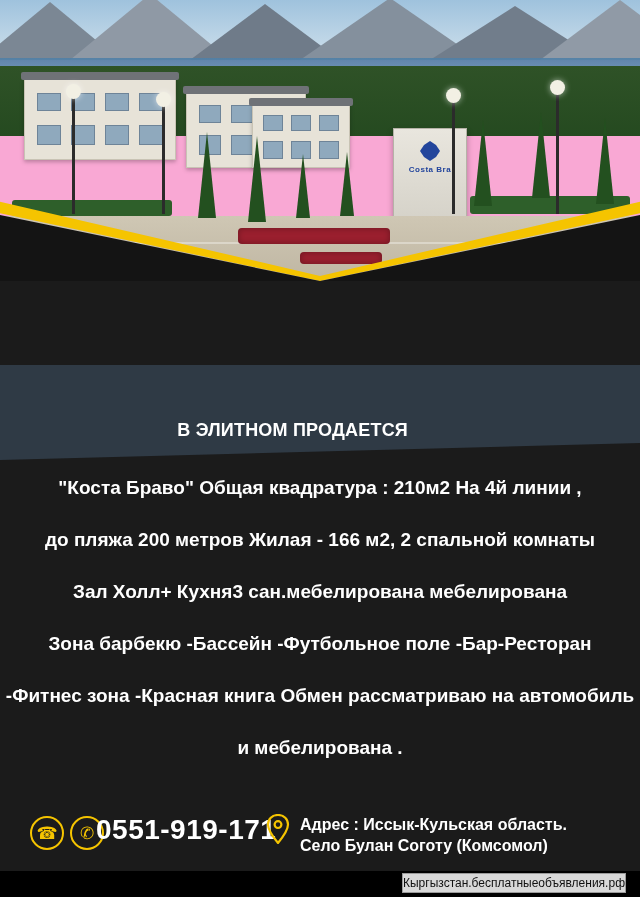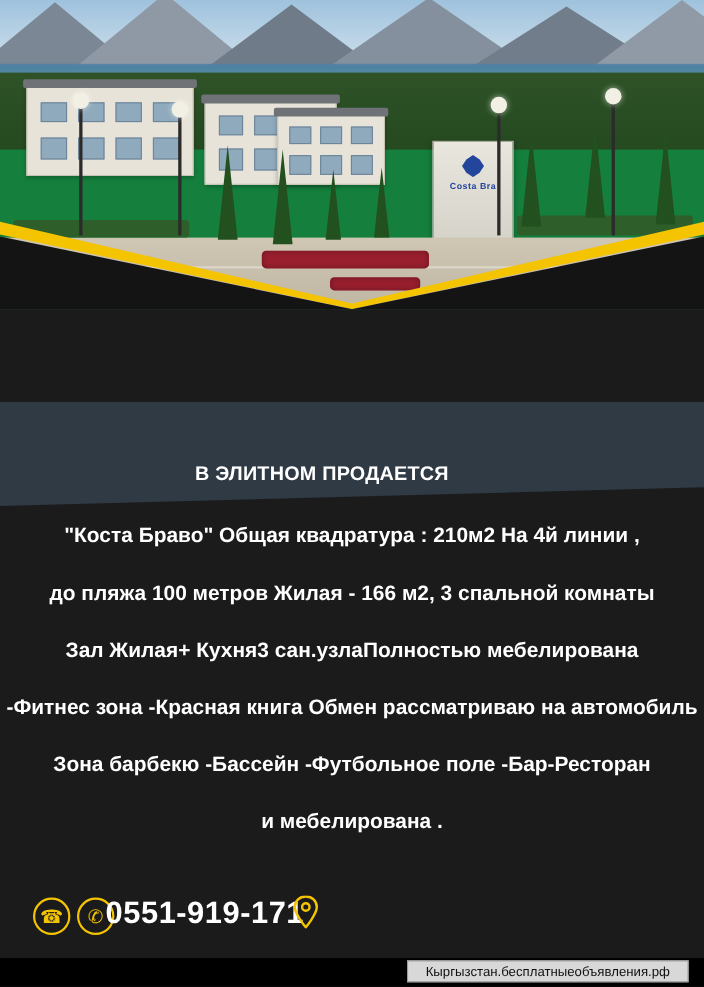--- a/index.html
+++ b/index.html
@@ -21,21 +21,21 @@
     overflow: hidden;
   }
 
   
   .photo {
     position: absolute;
     left: 0; top: 0;
     width: 640px;
     height: 281px;
     overflow: hidden;
-    background: #15803d;
+    background: #f9a8d4;
   }
   
   .sky {
     position: absolute; left:0; top:0; width:640px; height:60px;
     background: linear-gradient(#9fc2dd, #cfe0ec);
   }
   
   .mountains {
     position: absolute; left:0; top:0; width:640px; height:74px;
   }
@@ -191,21 +191,21 @@
   }
 
   
   .footer {
     position:absolute; left:0; bottom:0; width:640px; height:26px;
     background:#000;
   }
   .footer-badge {
     position:absolute; right:14px; bottom:4px;
     background:#d8d8d8; color:#111;
-    font-size:12px; padding:2px 16px;
+    font-size:12px; padding:2px 0;
     border:1px solid #9a9a9a;
   }
 </style>
 </head>
 <body>
 
 <div class="poster">
 
   <div class="photo">
     <div class="sky"></div>
@@ -285,40 +285,44 @@
 
     <div class="chev-yellow"></div>
     <div class="chev-dark"></div>
   </div>
 
   <div class="headband"></div>
   <div class="head-line2">В ЭЛИТНОМ ПРОДАЕТСЯ</div>
 
   <div class="body-text">
     <div class="line">"Коста Браво" Общая квадратура : 210м2 На 4й линии ,</div>
-    <div class="line">до пляжа  100 метров Жилая - 166 м2, 3 спальной комнаты</div>
-    <div class="line">Зал Жилая+ Кухня3 сан.узлаПолностью мебелирована</div>
+    <div class="line">до пляжа  200 метров Жилая - 166 м2, 2 спальной комнаты</div>
+    <div class="line">Зал Холл+ Кухня3 сан.мебелирована мебелирована</div>
+    <div class="line">Зона барбекю -Бассейн -Футбольное поле -Бар-Ресторан</div>
     <div class="line">-Фитнес зона -Красная книга Обмен рассматриваю на автомобиль</div>
-    <div class="line">Зона барбекю -Бассейн -Футбольное поле -Бар-Ресторан</div>
     <div class="line">и мебелирована .</div>
   </div>
 
   <div class="contact">
     <div class="phone-icons">
       <div class="circ-icon">☎</div>
       <div class="circ-icon">✆</div>
     </div>
     <div class="phone-number">0551-919-171</div>
 
     <div class="pin">
       <svg width="24" height="30" viewBox="0 0 24 30">
         <path d="M12 1 C6 1 2 5.2 2 10.6 C2 17 12 29 12 29 C12 29 22 17 22 10.6 C22 5.2 18 1 12 1 Z" fill="none" stroke="#f5c400" stroke-width="2.2"></path>
         <circle cx="12" cy="10.6" r="3.4" fill="none" stroke="#f5c400" stroke-width="2.2"></circle>
       </svg>
     </div>
 
+    <div class="addr">
+      <div>Адрес : Иссык-Кульская область.</div>
+      <div>Село Булан Соготу (Комсомол)</div>
+    </div>
   </div>
 
   <div class="footer">
     <div class="footer-badge">Кыргызстан.бесплатныеобъявления.рф</div>
   </div>
 
 </div>
 
 </body></html>

